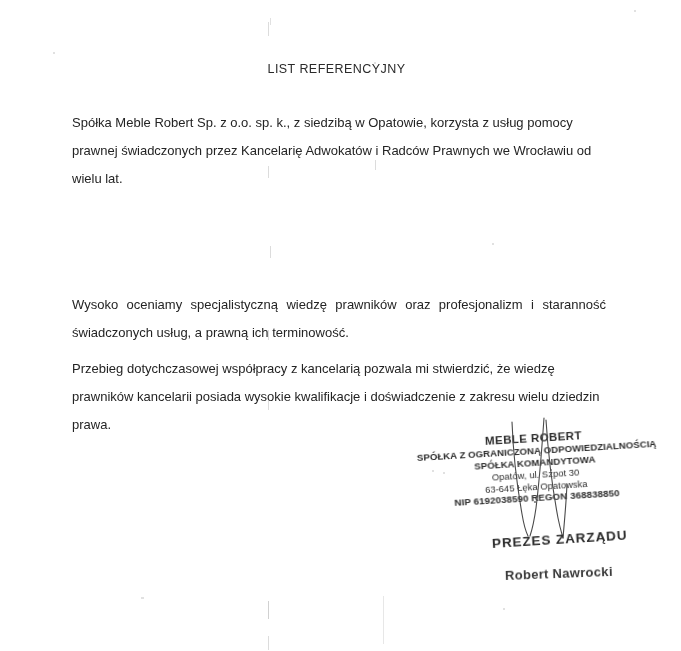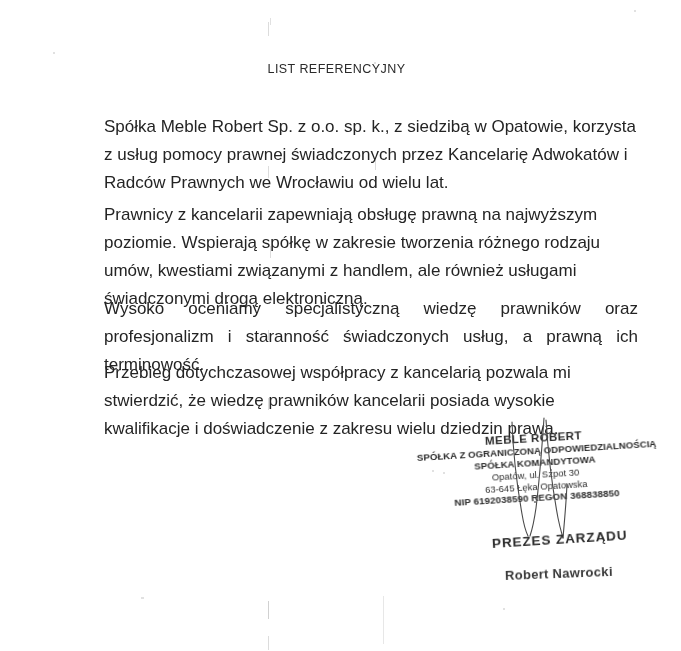--- a/index.html
+++ b/index.html
@@ -38,25 +38,24 @@
     text-align: center;
     font-size: 12.5px;
     letter-spacing: .45px;
     color: #2a2a2a;
   }
 
   .para {
     position: absolute;
     left: 72px;
     width: 534px;
-    font-size: 17px;
+    font-size: 13px;
     line-height: 28px;
     color: #242424;
     text-align: left;
-    margin-left: 32px;
   }
   .para.justify {
     text-align: justify;
     text-align-last: left;
   }
 
   #para-1 { top: 96px; }
   #para-2 { top: 184px; }
   #para-3 { top: 278px; }
   #para-4 { top: 342px; }
@@ -144,21 +143,20 @@
   <div class="streak" style="left:268px; top:601px; height:18px; opacity:.65;"></div>
   <div class="streak" style="left:383px; top:596px; height:48px; opacity:.35;"></div>
   <div class="streak" style="left:268px; top:636px; height:14px;"></div>
   <div class="speck" style="left:141px; top:597px; width:3px; height:2px;"></div>
   <div class="speck" style="left:503px; top:608px; width:2px; height:2px;"></div>
 
   <div id="doc-title">LIST REFERENCYJNY</div>
 
   <p id="para-1" class="para">Spółka Meble Robert Sp. z o.o. sp. k., z siedzibą w Opatowie, korzysta z usług pomocy prawnej świadczonych przez Kancelarię Adwokatów i Radców Prawnych we Wrocławiu od wielu lat.</p>
 
-  <p id="para-2" class="para">Prawnicy z  kancelarii zapewniają obsługę prawną na najwyższym poziomie. Wspierają spółkę w zakresie tworzenia różnego rodzaju umów, kwestiami związanymi z handlem, ale również usługami świadczonymi drogą elektroniczną.</p>
 
   <p id="para-3" class="para justify">Wysoko oceniamy specjalistyczną wiedzę prawników oraz profesjonalizm i staranność świadczonych usług, a prawną ich terminowość.</p>
 
   <p id="para-4" class="para">Przebieg dotychczasowej współpracy z kancelarią pozwala mi stwierdzić, że wiedzę prawników kancelarii posiada wysokie kwalifikacje i doświadczenie z zakresu wielu dziedzin prawa.</p>
 
   <div id="stamp">
     <div class="sline s-name">MEBLE ROBERT</div>
     <div class="sline s-legal1">SPÓŁKA Z OGRANICZONĄ ODPOWIEDZIALNOŚCIĄ</div>
     <div class="sline s-legal2">SPÓŁKA KOMANDYTOWA</div>
     <div class="sline s-addr1">Opatów, ul. Szpot 30</div>

